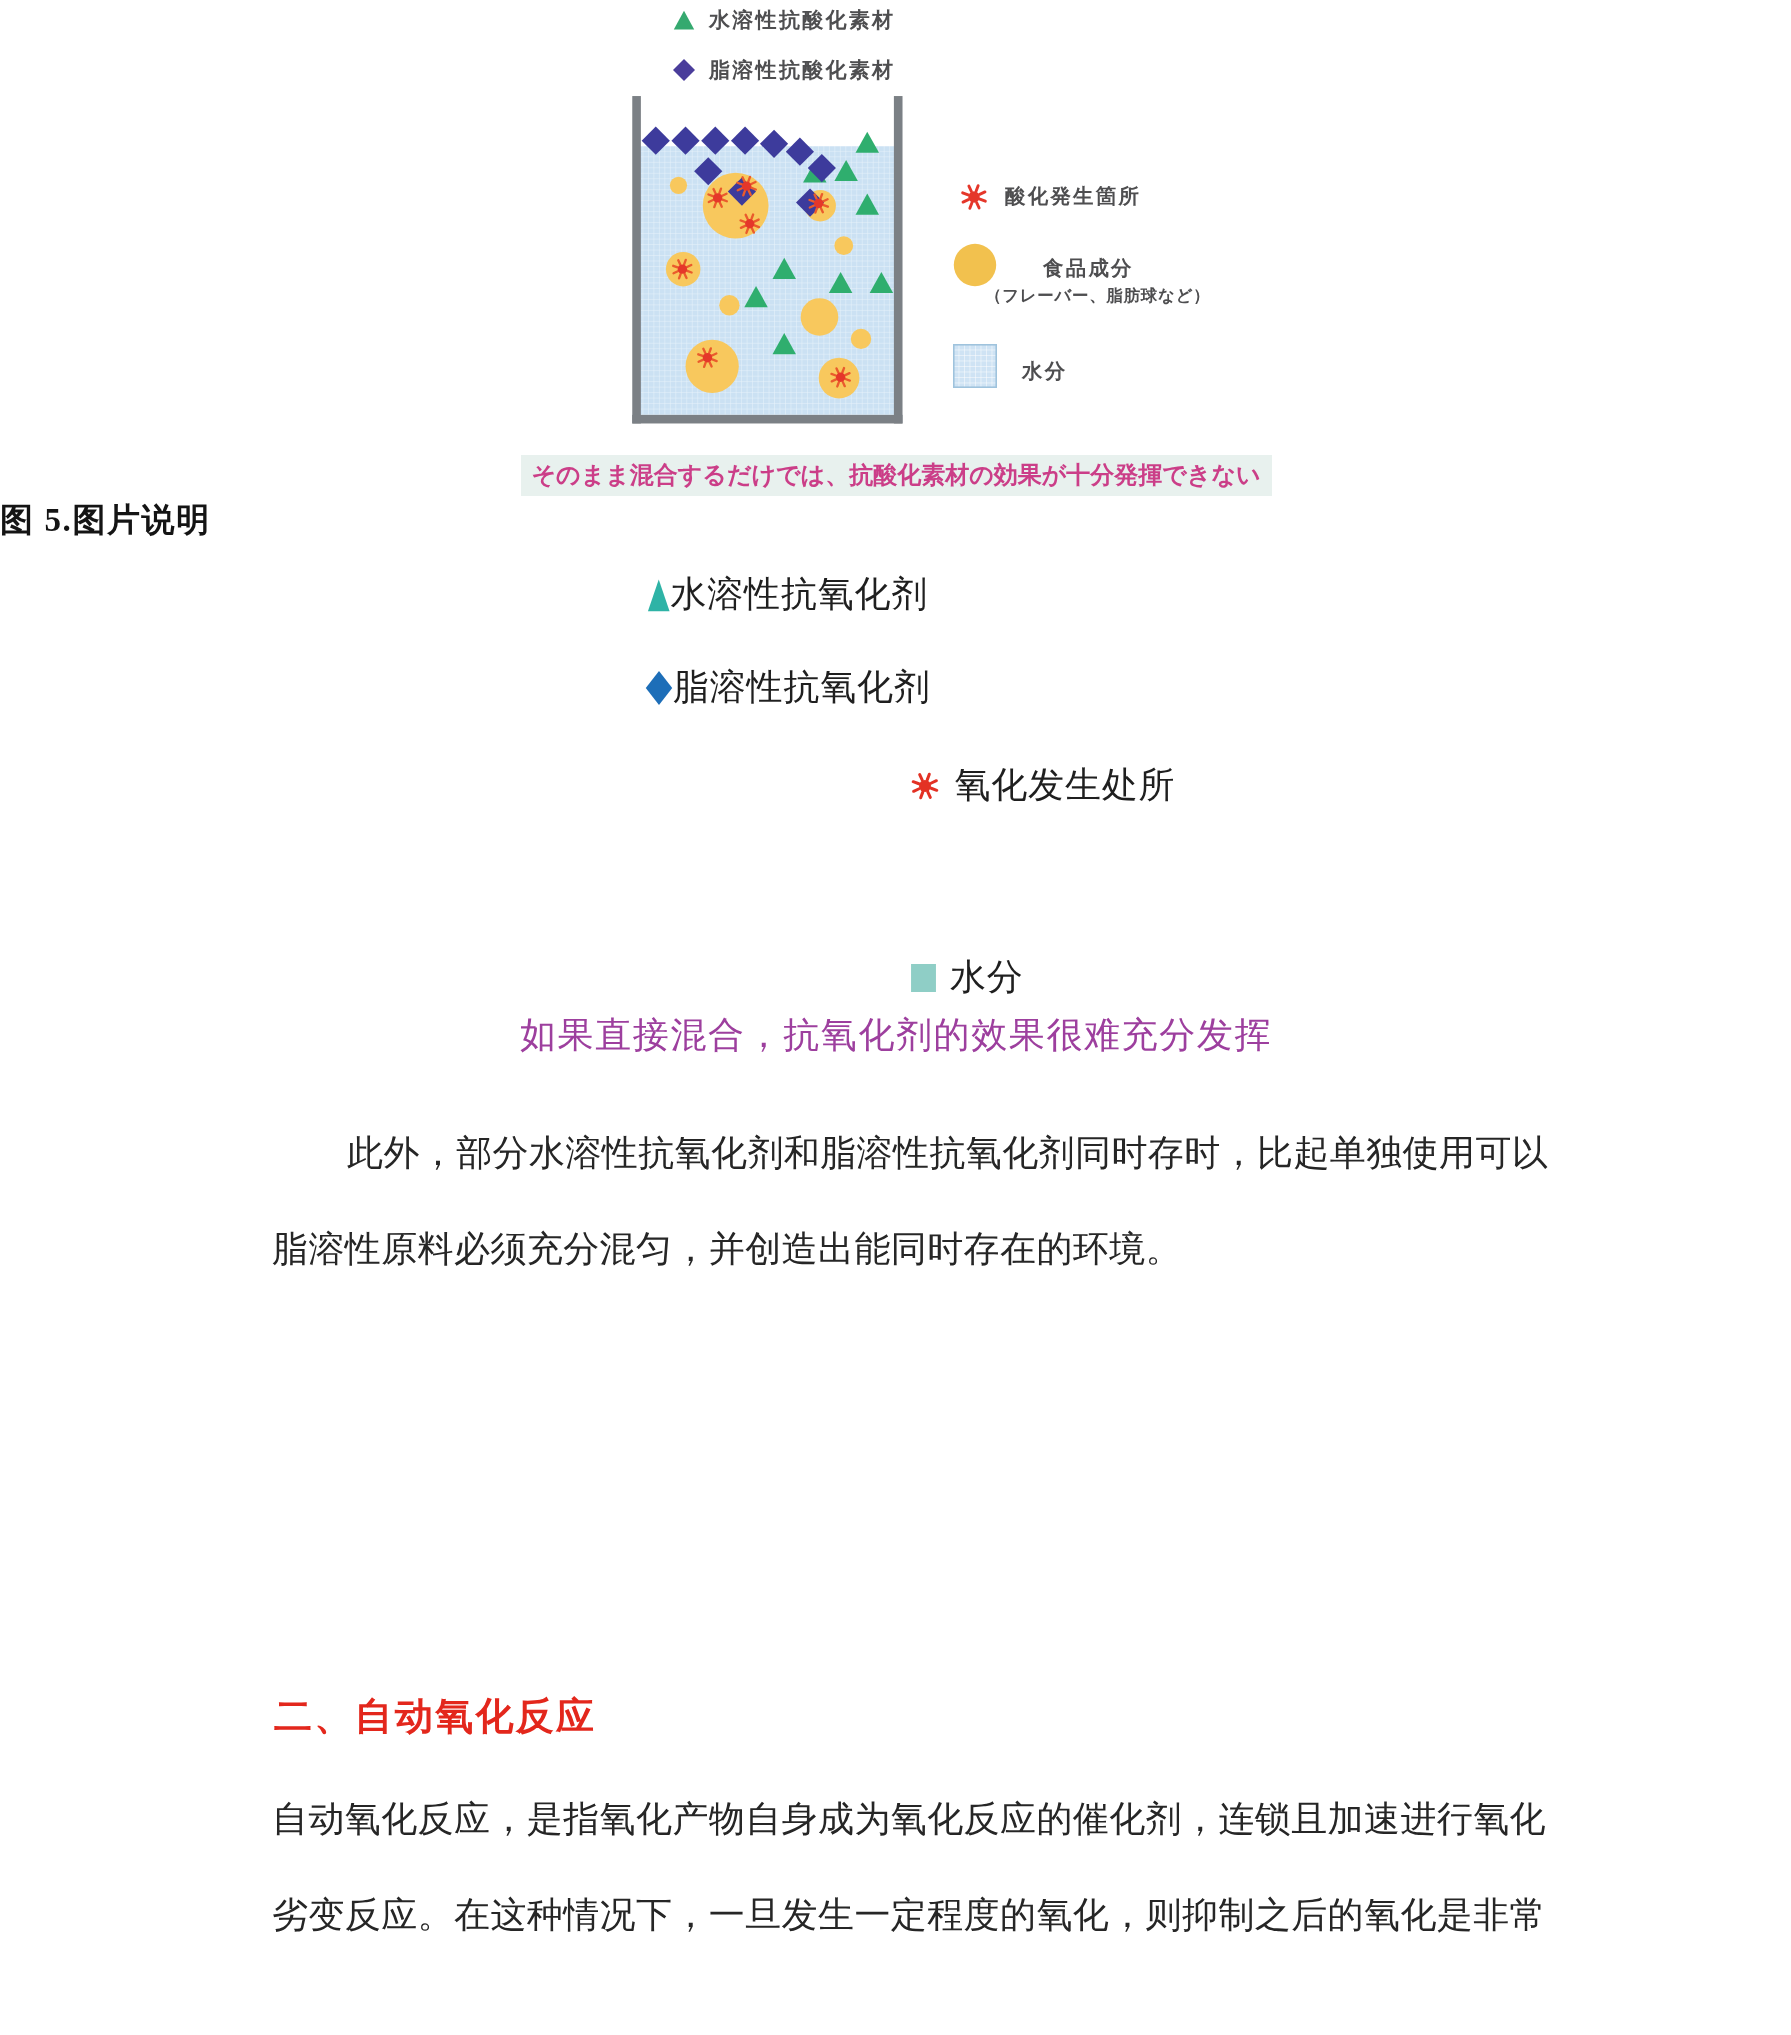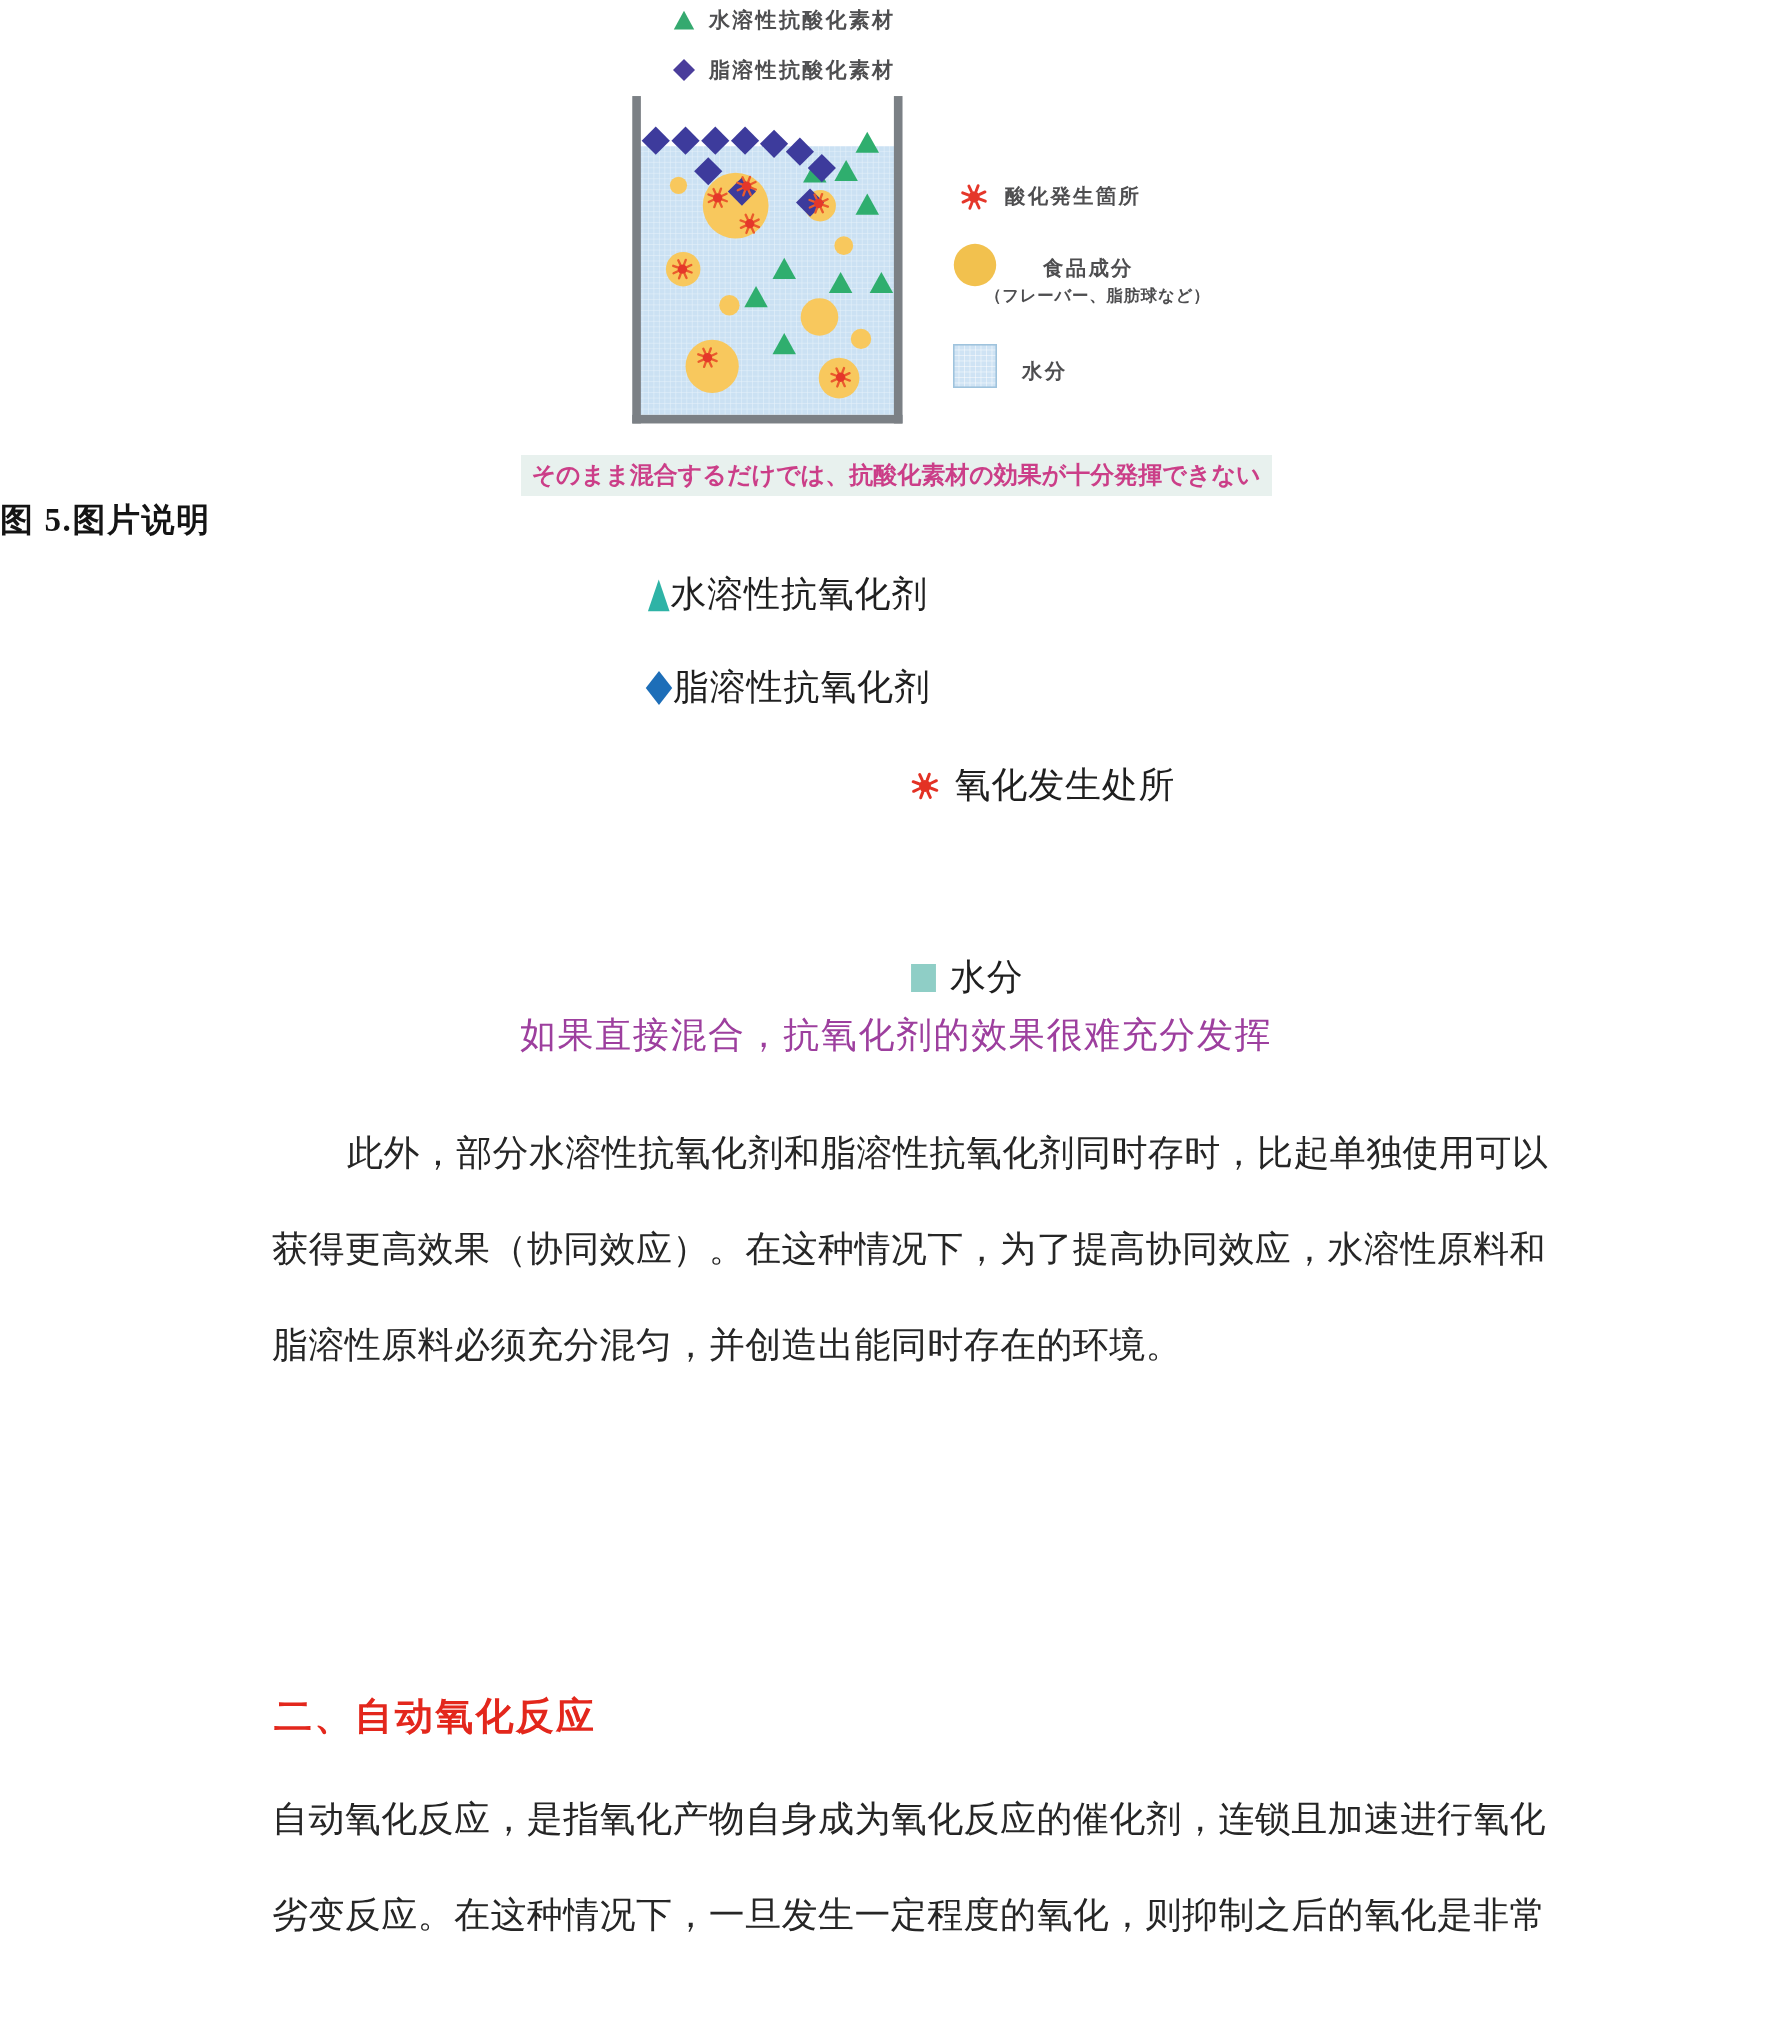--- a/index.html
+++ b/index.html
@@ -305,21 +305,20 @@
     <svg class="marker" style="margin-right:14px;" width="25" height="28" viewBox="0 0 32 36">
       <rect x="0" y="0" width="32" height="36" fill="#8fcec6"></rect>
     </svg>
     <span>水分</span>
   </div>
 
   <div class="cn-conclusion">如果直接混合，抗氧化剂的效果很难充分发挥</div>
 
   <div class="para" style="top:1105px;">
     <div class="line indent">此外，部分水溶性抗氧化剂和脂溶性抗氧化剂同时存时，比起单独使用可以</div>
-    <div class="line">获得更高效果（协同效应）。在这种情况下，为了提高协同效应，水溶性原料和</div>
     <div class="line">脂溶性原料必须充分混匀，并创造出能同时存在的环境。</div>
   </div>
 
   <div class="section-heading">二、自动氧化反应</div>
 
   <div class="para" style="top:1771px;">
     <div class="line">自动氧化反应，是指氧化产物自身成为氧化反应的催化剂，连锁且加速进行氧化</div>
     <div class="line">劣变反应。在这种情况下，一旦发生一定程度的氧化，则抑制之后的氧化是非常</div>
   </div>
 

